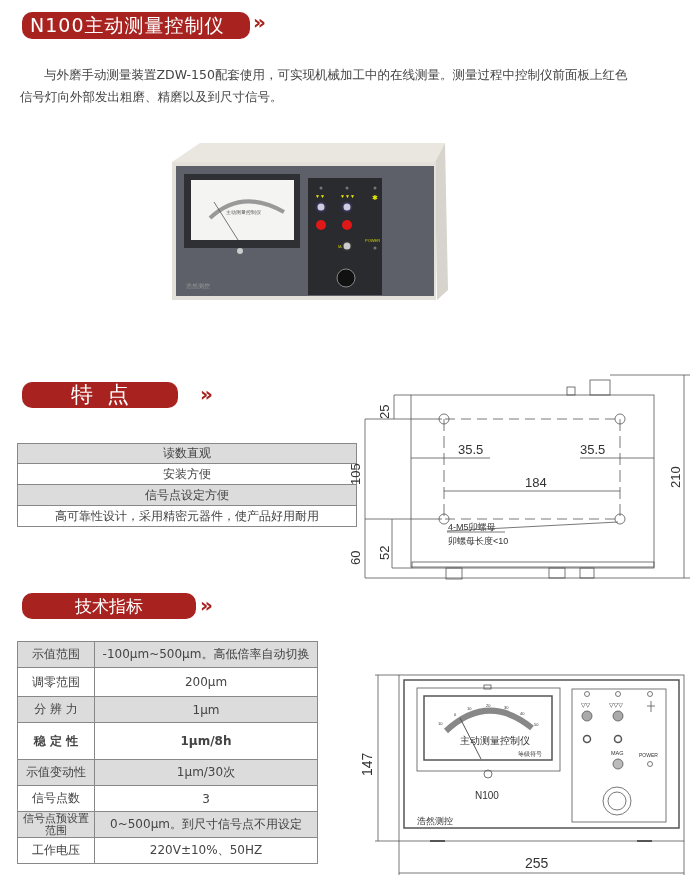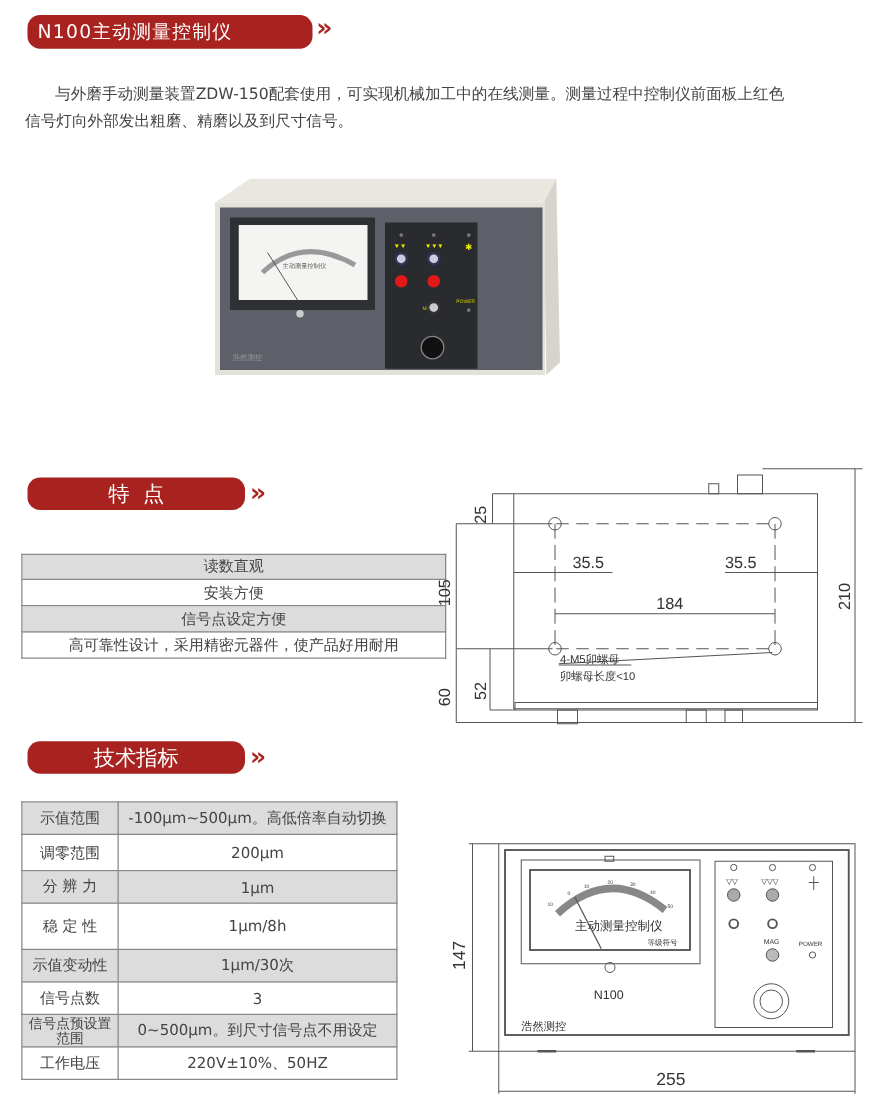--- a/index.html
+++ b/index.html
@@ -10,21 +10,21 @@
   .intro p{margin:0;}
   .ind{text-indent:24px;}
   table{border-collapse:collapse;position:absolute;font-size:12px;color:#444;}
   td{border:1px solid #888;text-align:center;padding:0 4px;}
   .gray{background:#dcdcdc;}
   svg text{font-family:"Liberation Sans",sans-serif;}
 </style>
 </head>
 <body>
 
-<div class="pill" style="left:22px;top:12px;width:228px;height:27px;font-size:15px;letter-spacing:1px;justify-content:flex-start;padding-left:8px;">
+<div class="pill" style="left:22px;top:12px;width:228px;height:27px;font-size:19px;letter-spacing:1px;justify-content:flex-start;padding-left:8px;">
   <span>N100主动测量控制仪</span>
 </div>
 <div class="chev" style="left:253px;top:10px;">»</div>
 
 <div class="intro">
   <p class="ind">与外磨手动测量装置ZDW-150配套使用，可实现机械加工中的在线测量。测量过程中控制仪前面板上红色</p>
   <p>信号灯向外部发出粗磨、精磨以及到尺寸信号。</p>
 </div>
 
 <svg style="position:absolute;left:160px;top:140px;" width="290" height="170" viewBox="0 0 290 170">
@@ -50,21 +50,21 @@
   <circle cx="161" cy="67" r="4.5" fill="#ccd" stroke="#335" stroke-width="2"></circle>
   <circle cx="187" cy="67" r="4.5" fill="#ccd" stroke="#335" stroke-width="2"></circle>
   <circle cx="161" cy="85" r="5" fill="#e01818"></circle>
   <circle cx="187" cy="85" r="5" fill="#e01818"></circle>
   <circle cx="187" cy="106" r="4.5" fill="#ccc" stroke="#333" stroke-width="2"></circle>
   <circle cx="215" cy="108" r="1.5" fill="#777"></circle>
   <circle cx="186" cy="138" r="9" fill="#111" stroke="#888" stroke-width="1"></circle>
   <text x="26" y="148" font-size="6" fill="#999">浩然测控</text>
 </svg>
 
-<div class="pill" style="left:22px;top:382px;width:174px;height:26px;font-size:17px;">
+<div class="pill" style="left:22px;top:382px;width:156px;height:26px;font-size:22px;">
   <span style="white-space:pre;">特  点</span>
 </div>
 <div class="chev" style="left:200px;top:382px;">»</div>
 
 <table style="left:17px;top:443px;width:340px;">
   <tbody>
       <tr class="gray" style="height:20px;">
         <td>读数直观</td>
       </tr>
   <tr style="height:21px;">
@@ -139,21 +139,21 @@
         <td>-100μm~500μm。高低倍率自动切换</td>
       </tr>
   <tr style="height:29px;margin-top:33px;">
         <td>调零范围</td>
         <td>200μm</td>
       </tr>
   <tr class="gray" style="height:26px;">
         <td>分 辨 力</td>
         <td>1μm</td>
       </tr>
-  <tr style="height:37px;">
+  <tr style="height:37px;font-weight:bold;">
         <td>稳 定 性</td>
         <td>1μm/8h</td>
       </tr>
   <tr class="gray" style="height:26px;">
         <td>示值变动性</td>
         <td>1μm/30次</td>
       </tr>
   <tr style="height:26px;">
         <td>信号点数</td>
         <td>3</td>

